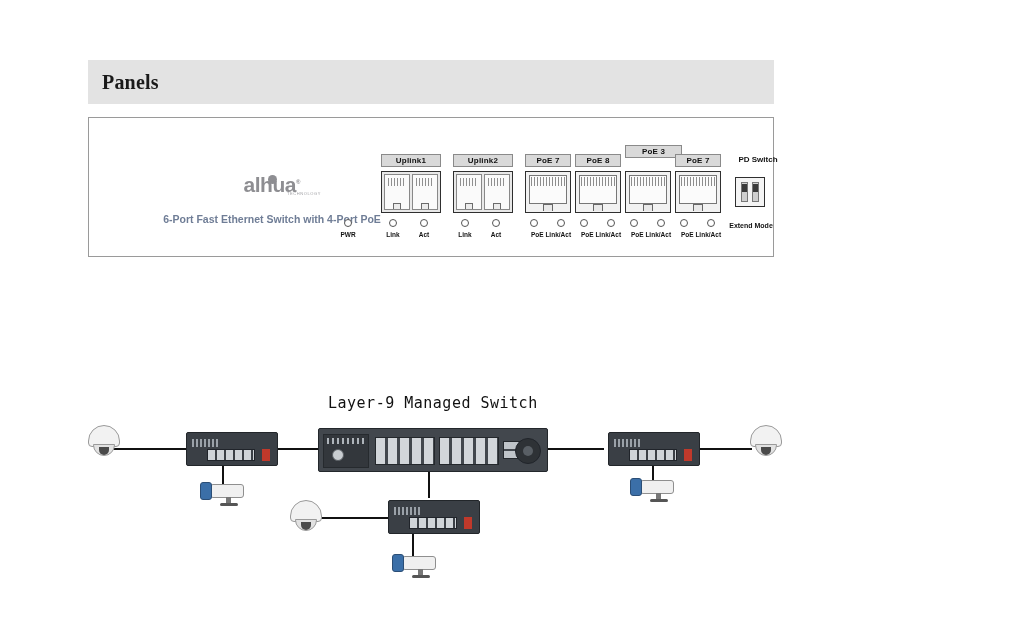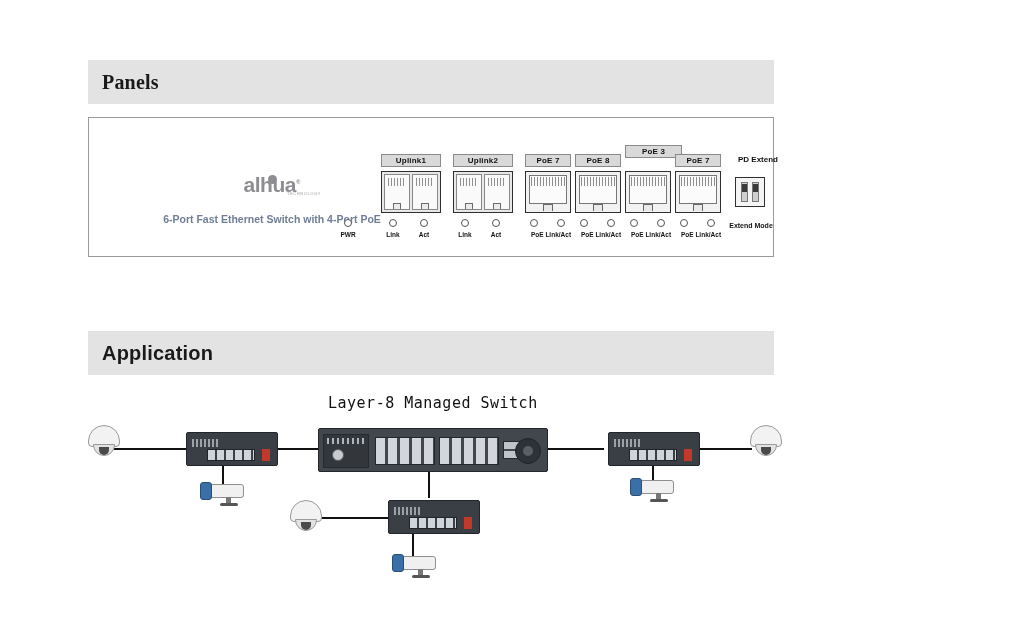--- a/index.html
+++ b/index.html
@@ -405,21 +405,21 @@
       <div class="brand-tagline">TECHNOLOGY</div>
       <div class="brand-sub">6-Port Fast Ethernet Switch with 4-Port PoE</div>
 
       <div class="port-label" style="left:284px; top:29px; width:60px;">Uplink1</div>
       <div class="port-label" style="left:356px; top:29px; width:60px;">Uplink2</div>
       <div class="port-label" style="left:428px; top:29px; width:46px;">PoE 7</div>
       <div class="port-label" style="left:478px; top:29px; width:46px;">PoE 8</div>
       <div class="port-label" style="left:528px; top:13px; width:57px;margin-top:7px;">PoE 3</div>
       <div class="port-label" style="left:578px; top:29px; width:46px;">PoE 7</div>
 
-      <div style="position:absolute; left:630px; top:30px; width:62px; text-align:center; font-size:8px; font-weight:bold; color:#111;">PD Extend</div>
+      <div style="position:absolute; left:630px; top:30px; width:62px; text-align:center; font-size:8px; font-weight:bold; color:#111;">PD Switch</div>
 
       <div class="jack-pair" style="left:284px; top:46px; width:60px; height:42px;">
         <div class="half l">
             <div class="teeth2"></div>
             <div class="tab2"></div>
           </div>
         <div class="half r">
             <div class="teeth2"></div>
             <div class="tab2"></div>
           </div>
@@ -491,27 +491,24 @@
       <div class="led" style="left:560px; top:94px;"></div>
       <div class="led-cap" style="left:524px; top:106px; width:60px;">PoE  Link/Act</div>
 
       <div class="led" style="left:583px; top:94px;"></div>
       <div class="led" style="left:610px; top:94px;"></div>
       <div class="led-cap" style="left:574px; top:106px; width:60px;">PoE  Link/Act</div>
 
     </div>
   </div>
 
-  <div class="section-header" id="hdr-application">
-    <span class="title">Application</span>
-  </div>
 
   <div class="app-area">
 
-    <div class="diagram-title">Layer-8 Managed Switch</div>
+    <div class="diagram-title">Layer-9 Managed Switch</div>
 
     <div class="line" style="left:48px; top:68px; width:78px;"></div>
     <div class="line" style="left:218px; top:68px; width:42px;"></div>
     <div class="line" style="left:434px; top:68px; width:110px;"></div>
     <div class="line" style="left:632px; top:68px; width:60px;"></div>
     <div class="line" style="left:258px; top:137px; width:70px;"></div>
     <div class="vline" style="left:368px; top:90px; height:28px;"></div>
     <div class="vline" style="left:162px; top:70px; height:36px;"></div>
     <div class="vline" style="left:592px; top:70px; height:32px;"></div>
     <div class="vline" style="left:352px; top:140px; height:38px;"></div>

